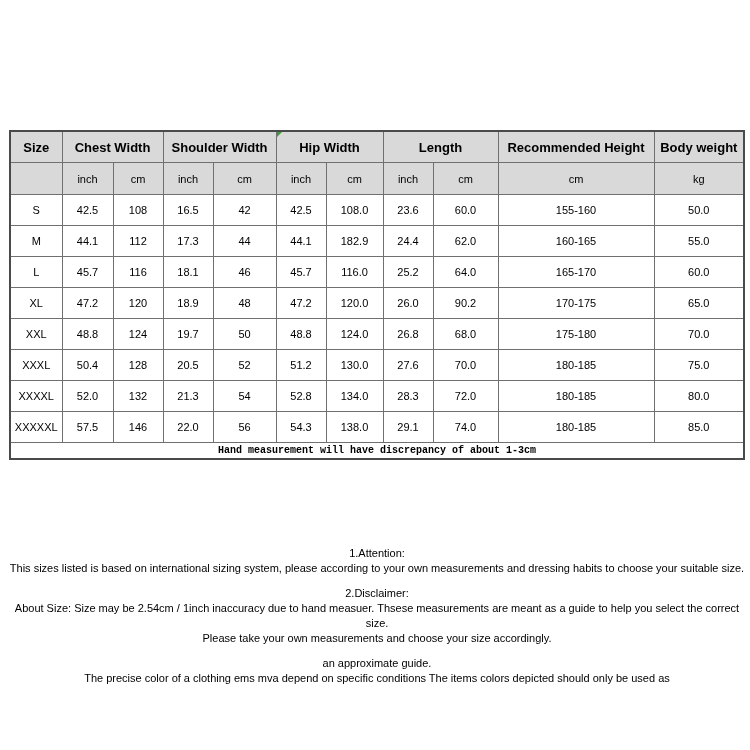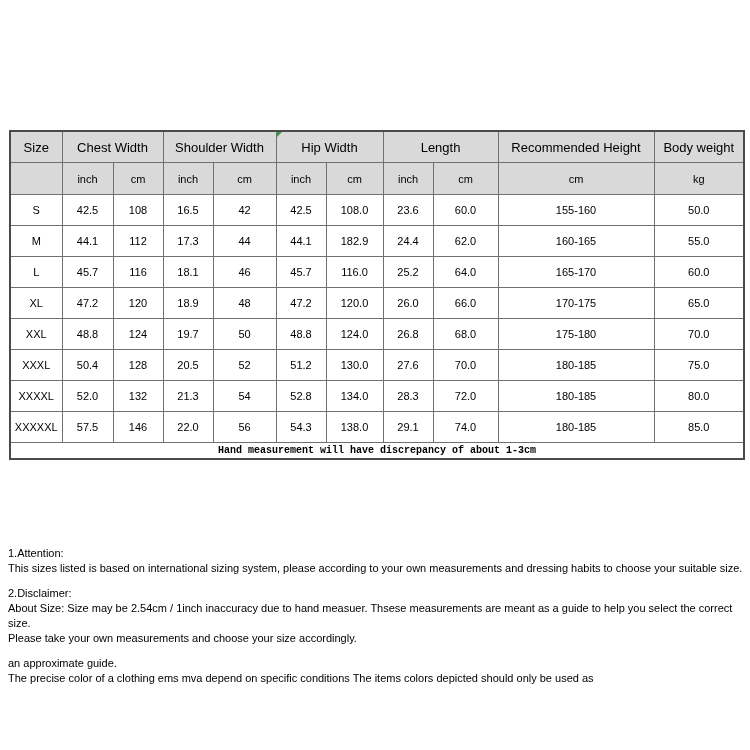--- a/index.html
+++ b/index.html
@@ -32,21 +32,21 @@
     border: 1px solid #707070;
     text-align: center;
     vertical-align: middle;
     padding: 0;
     overflow: hidden;
     white-space: nowrap;
   }
   tr.header-row th {
     background: #d9d9d9;
     font-size: 13px;
-    font-weight: normal;
+    font-weight: bold;
     height: 30px;
     position: relative;
   }
   tr.units-row td {
     background: #d9d9d9;
     font-size: 11px;
     font-weight: normal;
     height: 31px;
     margin-left: 14px;
   }
@@ -72,20 +72,21 @@
     border-top: 5px solid #3f9a3f;
     border-right: 5px solid transparent;
   }
   .notes {
     position: absolute;
     left: 8px;
     top: 546px;
     width: 738px;
     font-size: 11px;
     line-height: 15px;
+    text-align: center;
   }
   .note-section { margin-bottom: 10px; }
   .note-heading { }
   .note-line { }
 </style>
 </head>
 <body>
 
 <div class="sheet">
 
@@ -169,21 +170,21 @@
       </tr>
       <tr class="data-row">
         <td>XL</td>
         <td>47.2</td>
         <td>120</td>
         <td>18.9</td>
         <td>48</td>
         <td>47.2</td>
         <td>120.0</td>
         <td>26.0</td>
-        <td>66.0</td>
+        <td>90.2</td>
         <td>170-175</td>
         <td>65.0</td>
       </tr>
       <tr class="data-row">
         <td>XXL</td>
         <td>48.8</td>
         <td>124</td>
         <td>19.7</td>
         <td>50</td>
         <td>48.8</td>

